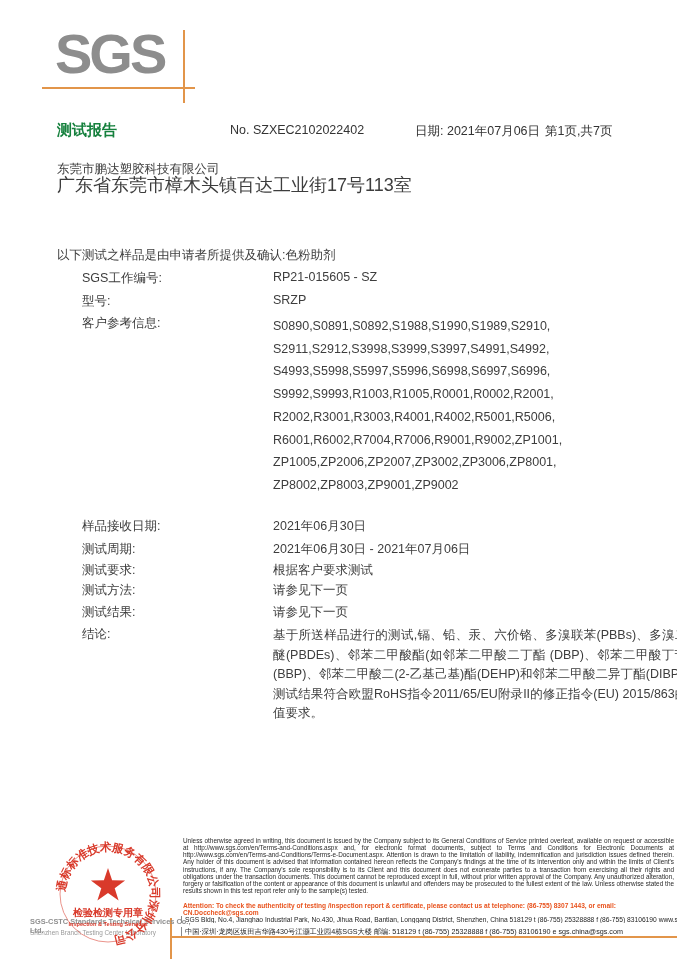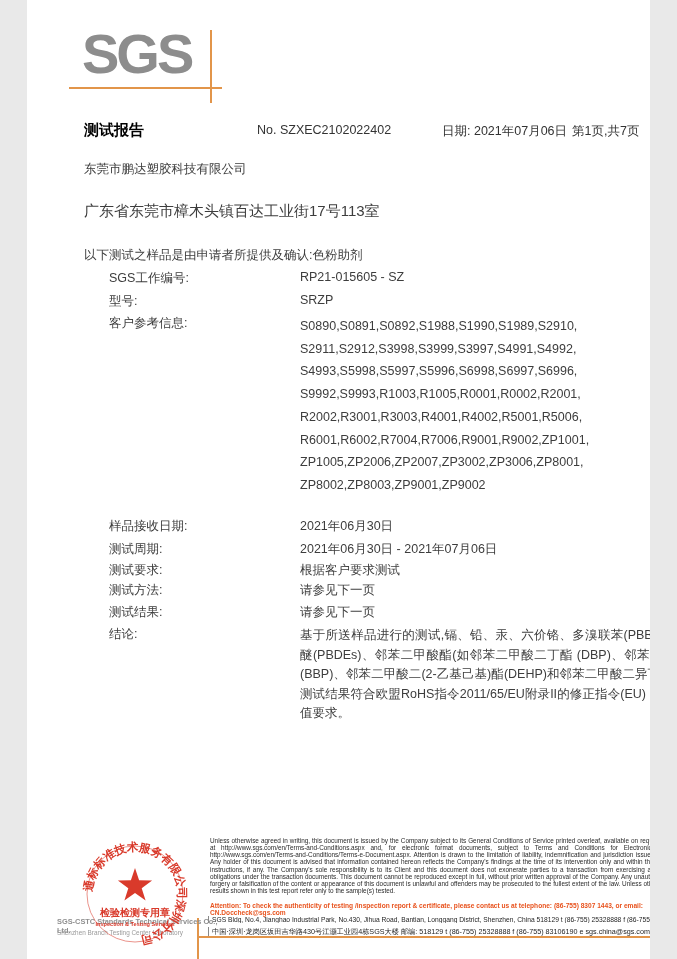--- a/index.html
+++ b/index.html
@@ -1,35 +1,35 @@
 <!DOCTYPE html>
 <html><head>
 <meta charset="utf-8">
 <style>
   html,body{margin:0;padding:0;background:#e9e9e9;}
   .page{
-    position:relative;width:623px;height:959px;background:#ffffff;
+    position:relative;width:677px;height:959px;background:#ffffff;
     font-family:"Liberation Sans", sans-serif;color:#3d3d3d;overflow:hidden;
     margin:0 auto;
   }
   
   .logo{
     position:absolute;left:55px;top:24px;font-size:56px;line-height:60px;
     font-weight:bold;color:#8d8d8d;letter-spacing:-3px;
   }
   .mark-h-top{position:absolute;left:42px;top:87px;width:153px;height:2px;background:#e2954a;}
   .mark-v-top{position:absolute;left:183px;top:30px;width:2px;height:73px;background:#e2954a;}
   .title-row{position:absolute;left:0;top:121px;width:677px;font-size:12.5px;}
-  .doc-title{position:absolute;left:57px;top:0;font-size:15px;font-weight:bold;color:#000000;}
+  .doc-title{position:absolute;left:57px;top:0;font-size:15px;font-weight:bold;color:#15803d;}
   .report-no{position:absolute;left:230px;top:2px;color:#333;}
   .report-date{position:absolute;left:415px;top:2px;color:#333;}
   .report-page{position:absolute;left:545px;top:2px;color:#333;text-align:center;}
   
   .applicant-name{position:absolute;left:57px;top:161px;font-size:12.5px;}
-  .applicant-addr{position:absolute;left:57px;top:202px;font-size:15px;}
+  .applicant-addr{position:absolute;left:57px;top:173px;font-size:18px;}
   .intro-line{position:absolute;left:57px;top:247px;font-size:12.5px;}
   
   .frow{position:absolute;left:57px;width:600px;font-size:12.5px;}
   .frow .lbl{position:absolute;left:0;top:0;width:170px;margin-left:25px;}
   .frow .val{position:absolute;left:173px;top:0;width:427px;margin-left:43px;}
   .ref-lines div{line-height:22.7px;}
   .conclusion .val{line-height:19.5px;text-align:justify;}
   
   .legal{
     position:absolute;left:183px;top:837px;width:491px;

